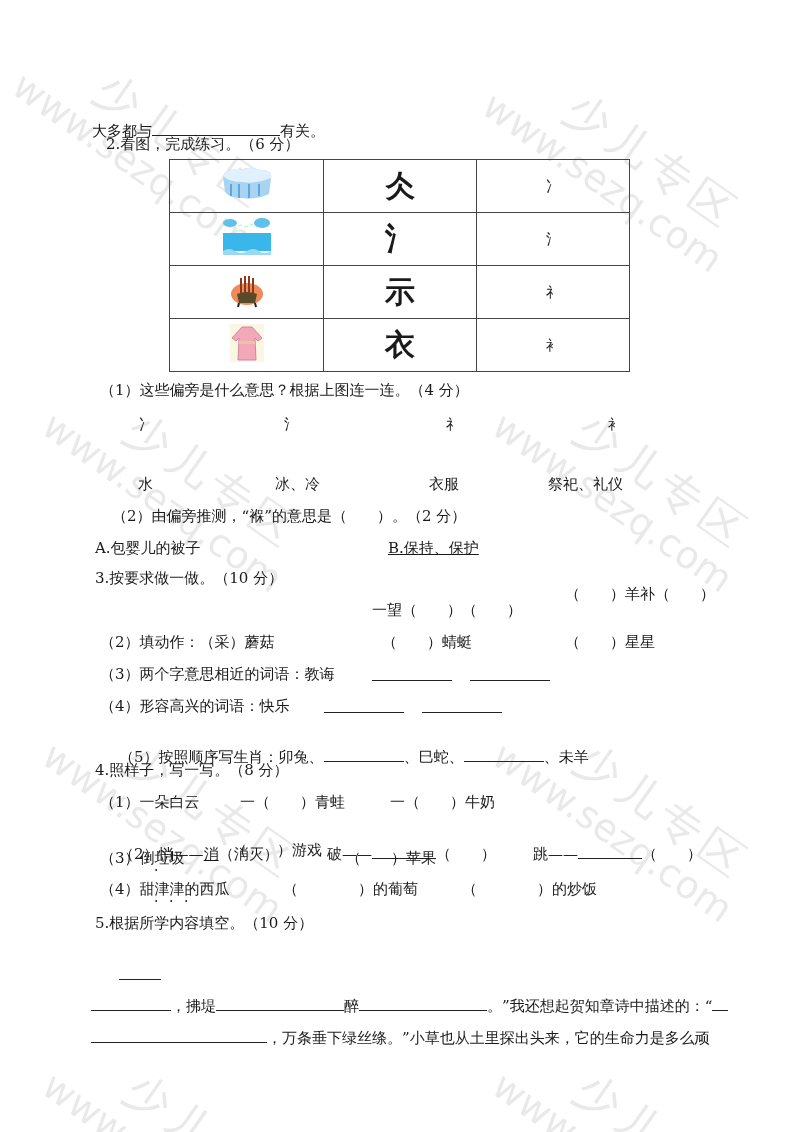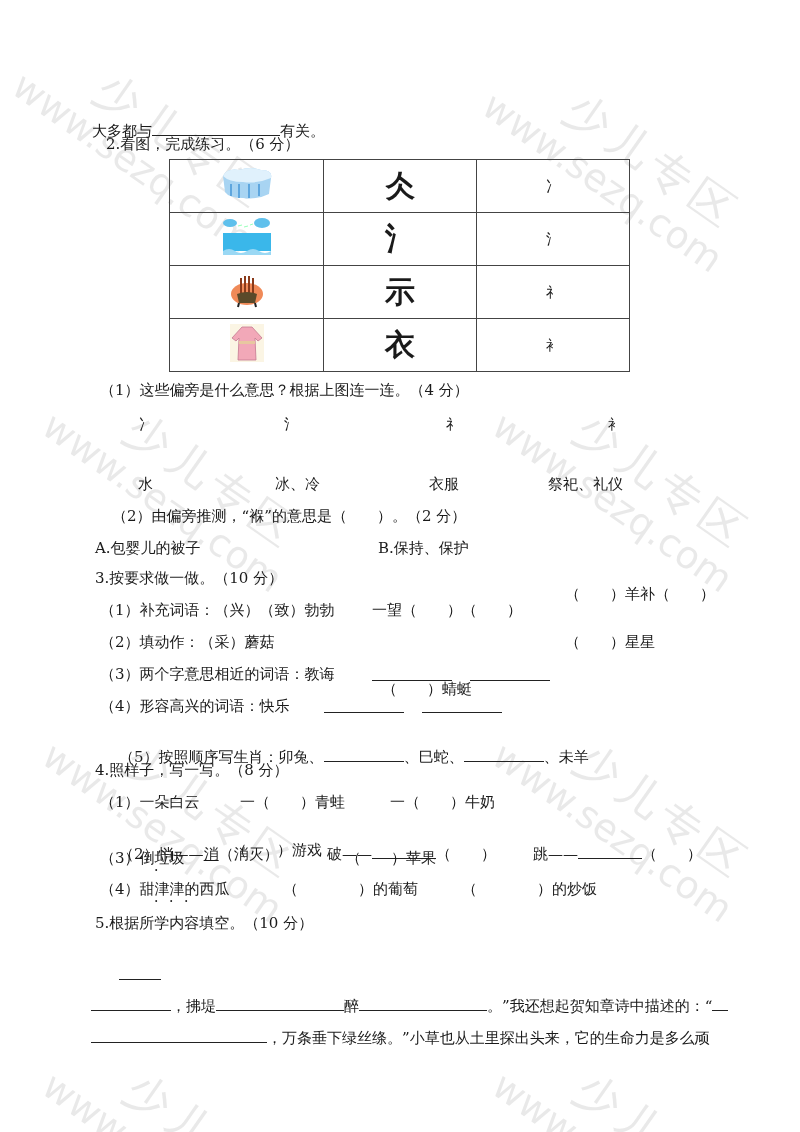--- a/index.html
+++ b/index.html
@@ -123,30 +123,29 @@
   <div class="line rad" style="left:446px;top:414px;">礻</div>
   <div class="line rad" style="left:608px;top:414px;">衤</div>
 
   <div class="line" style="left:138px;top:474px;">水</div>
   <div class="line" style="left:275px;top:474px;">冰、冷</div>
   <div class="line" style="left:429px;top:474px;">衣服</div>
   <div class="line" style="left:548px;top:474px;">祭祀、礼仪</div>
 
   <div class="line" style="left:112px;top:506px;">（2）由偏旁推测，“褓”的意思是（　　）。（2 分）</div>
   <div class="line" style="left:95px;top:538px;">A.包婴儿的被子</div>
-  <div class="line" style="left:378px;top:538px;">B.保持、保护</div>
+  <div class="line" style="left:388px;top:538px;text-decoration:underline;">B.保持、保护</div>
 
   <div class="line" style="left:95px;top:568px;">3.按要求做一做。（10 分）</div>
 
-  <div class="line" style="left:100px;top:600px;"><span>（1）补充词语：（兴）（致）勃勃</span></div>
   <div class="line" style="left:372px;top:600px;">一望（　　）（　　）</div>
   <div class="line" style="left:565px;top:584px;">（　　）羊补（　　）</div>
 
   <div class="line" style="left:100px;top:632px;">（2）填动作：（采）蘑菇</div>
-  <div class="line" style="left:382px;top:632px;margin-top:47px;">（　　）蜻蜓</div>
+  <div class="line" style="left:382px;top:632px;">（　　）蜻蜓</div>
   <div class="line" style="left:565px;top:632px;">（　　）星星</div>
 
   <div class="line" style="left:100px;top:664px;"><span>（3）两个字意思相近的词语：教诲</span></div>
   <span class="blank" style="position:absolute;left:372px;top:666px;width:80px;"></span>
   <span class="blank" style="position:absolute;left:470px;top:666px;width:80px;"></span>
 
   <div class="line" style="left:100px;top:696px;"><span>（4）形容高兴的词语：快乐</span></div>
   <span class="blank" style="position:absolute;left:324px;top:698px;width:80px;"></span>
   <span class="blank" style="position:absolute;left:422px;top:698px;width:80px;"></span>
 

